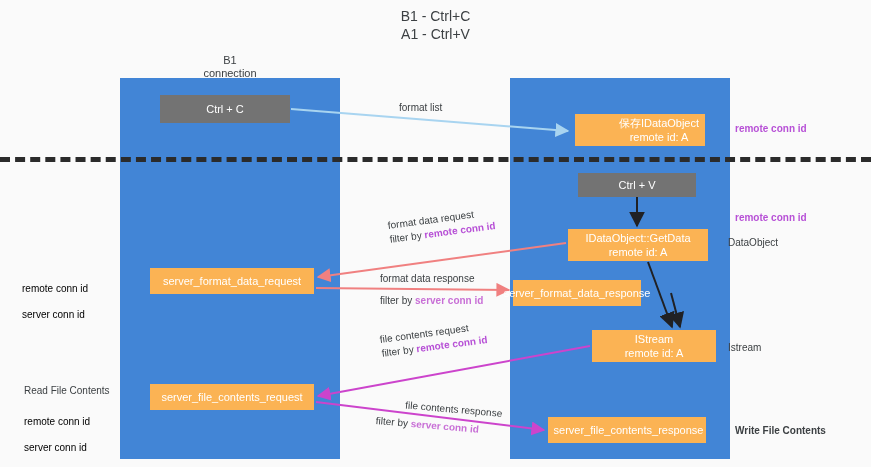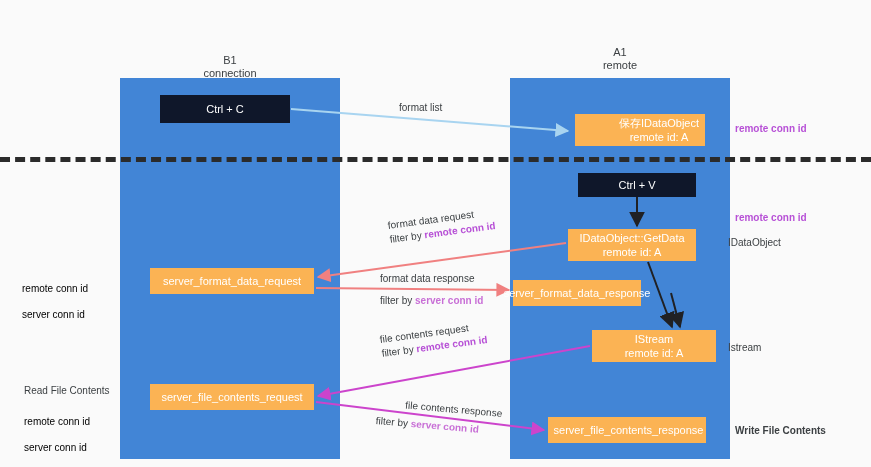--- a/index.html
+++ b/index.html
@@ -67,27 +67,27 @@
     flex-direction: column;
     align-items: center;
     justify-content: center;
     color: #ffffff;
     font-size: 11px;
     line-height: 14px;
     text-align: center;
     white-space: pre-line;
     padding: 0 4px;
   }
-  .node.green  { background: #0f172a; }
+  .node.green  { background: #737373; }
   .node.orange { background: #fbb354; }
 
   #n-ctrlc  { left: 160px; top: 95px;  width: 130px; height: 28px; }
   #n-save   { left: 575px; top: 114px; width: 130px; height: 32px; padding-left: 42px; }
   #n-ctrlv  { left: 578px; top: 173px; width: 118px; height: 24px; }
-  #n-getdata{ left: 568px; top: 229px; width: 128px; height: 32px; }
+  #n-getdata{ left: 568px; top: 229px; width: 140px; height: 32px; }
   #n-sfdreq { left: 150px; top: 268px; width: 164px; height: 26px; }
   #n-sfdres { left: 513px; top: 280px; width: 128px; height: 26px; }
   #n-istream{ left: 592px; top: 330px; width: 124px; height: 32px; }
   #n-sfcreq { left: 150px; top: 384px; width: 164px; height: 26px; }
   #n-sfcres { left: 548px; top: 417px; width: 158px; height: 26px; padding-left: 7px; }
 
   
   .edge-label {
     position: absolute;
     font-size: 10px;
@@ -144,25 +144,25 @@
     left: 0; top: 157px;
     width: 871px; height: 0;
     border-top: 5px dashed #2b2b2b;
   }
 </style>
 </head>
 <body>
 
 <div id="stage">
 
+  <div class="title">B1 - Ctrl+C
+A1 - Ctrl+V</div>
 
   <div class="col-head" id="head-b1">B1
 connection</div>
-  <div class="col-head" id="head-a1">A1
-remote</div>
 
   <div class="lane" id="lane-b1"></div>
   <div class="lane" id="lane-a1"></div>
 
   <svg id="wires">
     <defs>
       <marker id="ah-blue" viewBox="0 0 10 10" refX="9" refY="5" markerWidth="7" markerHeight="7" orient="auto-start-reverse">
         <path d="M 0 0 L 10 5 L 0 10 z" fill="#a8d4f0"></path>
       </marker>
       <marker id="ah-red" viewBox="0 0 10 10" refX="9" refY="5" markerWidth="7" markerHeight="7" orient="auto-start-reverse">
@@ -227,21 +227,21 @@
     <div><span>filter by </span><span class="hl-remote">remote conn id</span></div>
   </div>
 
   <div class="edge-label" id="lbl-fcres">
     <div style="margin-left:28px">file contents response</div>
     <div style="margin-top:4px"><span>filter by </span><span class="hl-server">server conn id</span></div>
   </div>
 
   <div class="side remote" id="side-r-remote1">remote conn id</div>
   <div class="side remote" id="side-r-remote2">remote conn id</div>
-  <div class="side plain" id="side-r-dataobj">IDataObject</div>
+  <div class="side plain" id="side-r-dataobj">DataObject</div>
   <div class="side plain" id="side-r-istream">Istream</div>
   <div class="side plain" id="side-r-write">Write File Contents</div>
 
   <div class="side" id="side-l-conn">
     <div class="remote">remote conn id</div>
     <div class="server">server conn id</div>
   </div>
 
   <div class="side plain" id="side-l-read">Read File Contents</div>
 

